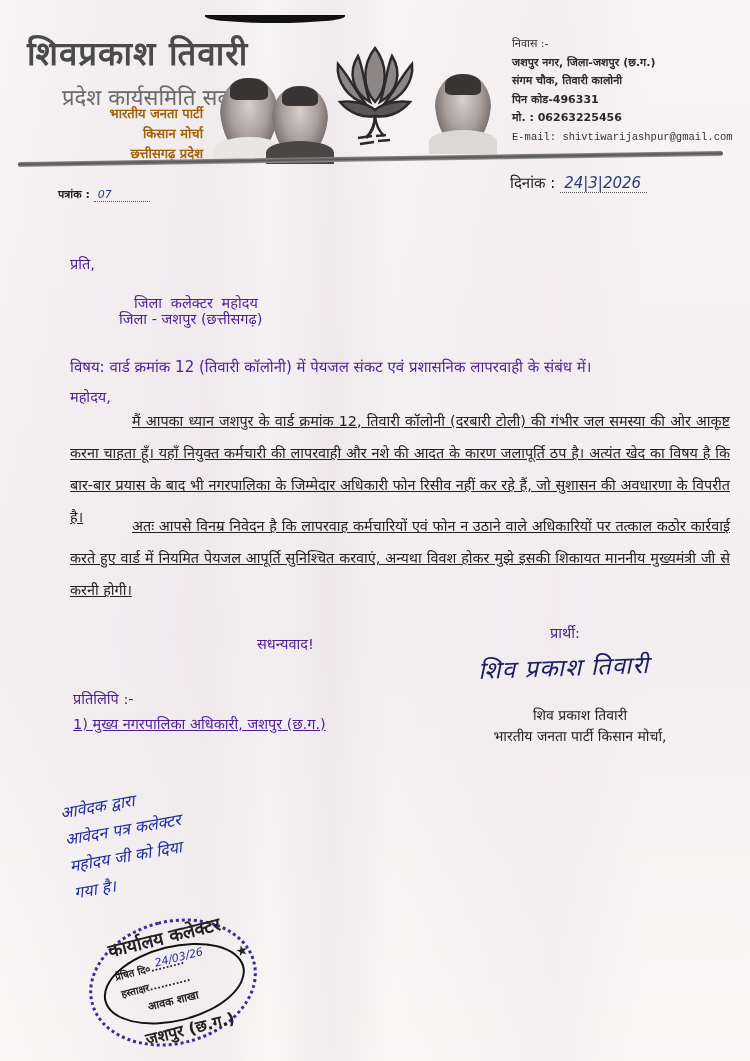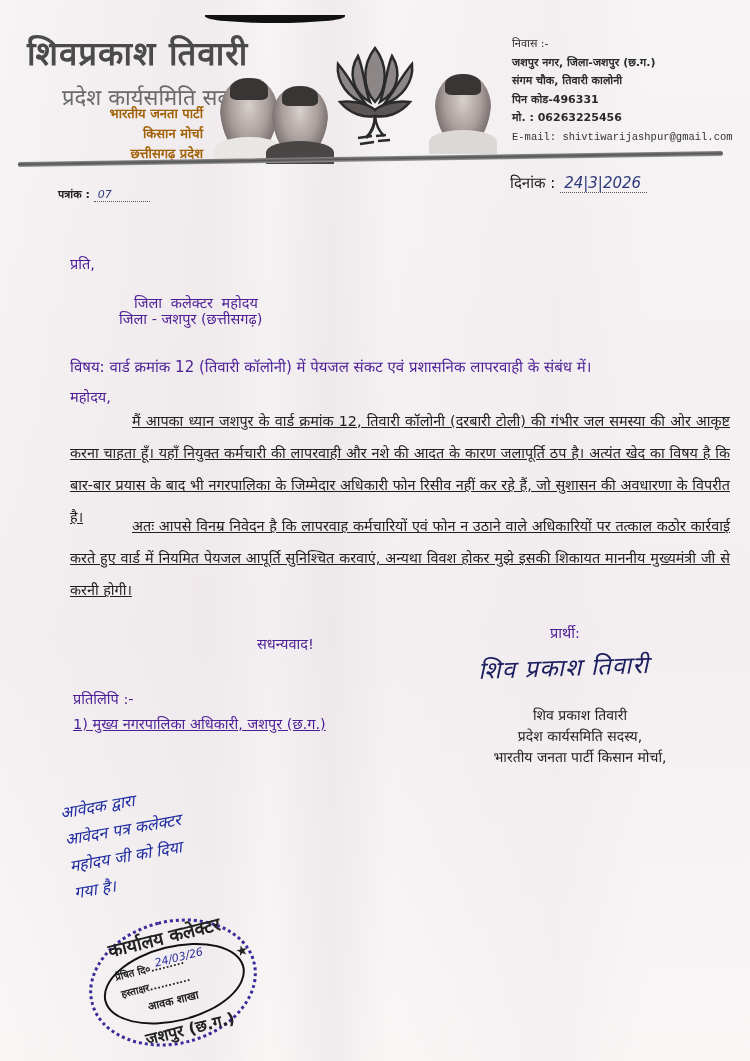--- a/index.html
+++ b/index.html
@@ -130,21 +130,20 @@
 <div class="para" style="top:405px;"><span class="indent"></span><span>मैं आपका ध्यान जशपुर के वार्ड क्रमांक 12, तिवारी कॉलोनी (दरबारी टोली) की गंभीर जल समस्या की ओर आकृष्ट करना चाहता हूँ। यहाँ नियुक्त कर्मचारी की लापरवाही और नशे की आदत के कारण जलापूर्ति ठप है। अत्यंत खेद का विषय है कि बार-बार प्रयास के बाद भी नगरपालिका के जिम्मेदार अधिकारी फोन रिसीव नहीं कर रहे हैं, जो सुशासन की अवधारणा के विपरीत है।</span></div>
 <div class="para" style="top:510px;"><span class="indent"></span><span>अतः आपसे विनम्र निवेदन है कि लापरवाह कर्मचारियों एवं फोन न उठाने वाले अधिकारियों पर तत्काल कठोर कार्रवाई करते हुए वार्ड में नियमित पेयजल आपूर्ति सुनिश्चित करवाएं, अन्यथा विवश होकर मुझे इसकी शिकायत माननीय मुख्यमंत्री जी से करनी होगी।</span></div>
 <div class="t" style="left:257px;top:601px;margin-top:32px;">सधन्यवाद!</div>
 
 <div class="t" style="left:550px;top:622px;">प्रार्थी:</div>
 
 <div class="signature">शिव प्रकाश तिवारी</div>
 
 <div class="sign-block">
   <div>शिव प्रकाश तिवारी</div>
-  <div>प्रदेश कार्यसमिति सदस्य,</div>
   <div>भारतीय जनता पार्टी किसान मोर्चा,</div>
 </div>
 
 <div class="t" style="left:73px;top:688px;">प्रतिलिपि :-</div>
 <div class="t" style="left:73px;top:713px;text-decoration:underline;">1) मुख्य नगरपालिका अधिकारी, जशपुर (छ.ग.)</div>
 
 <div class="note">
   <div>आवेदक द्वारा</div>
   <div>आवेदन पत्र कलेक्टर</div>
   <div>महोदय जी को दिया</div>

